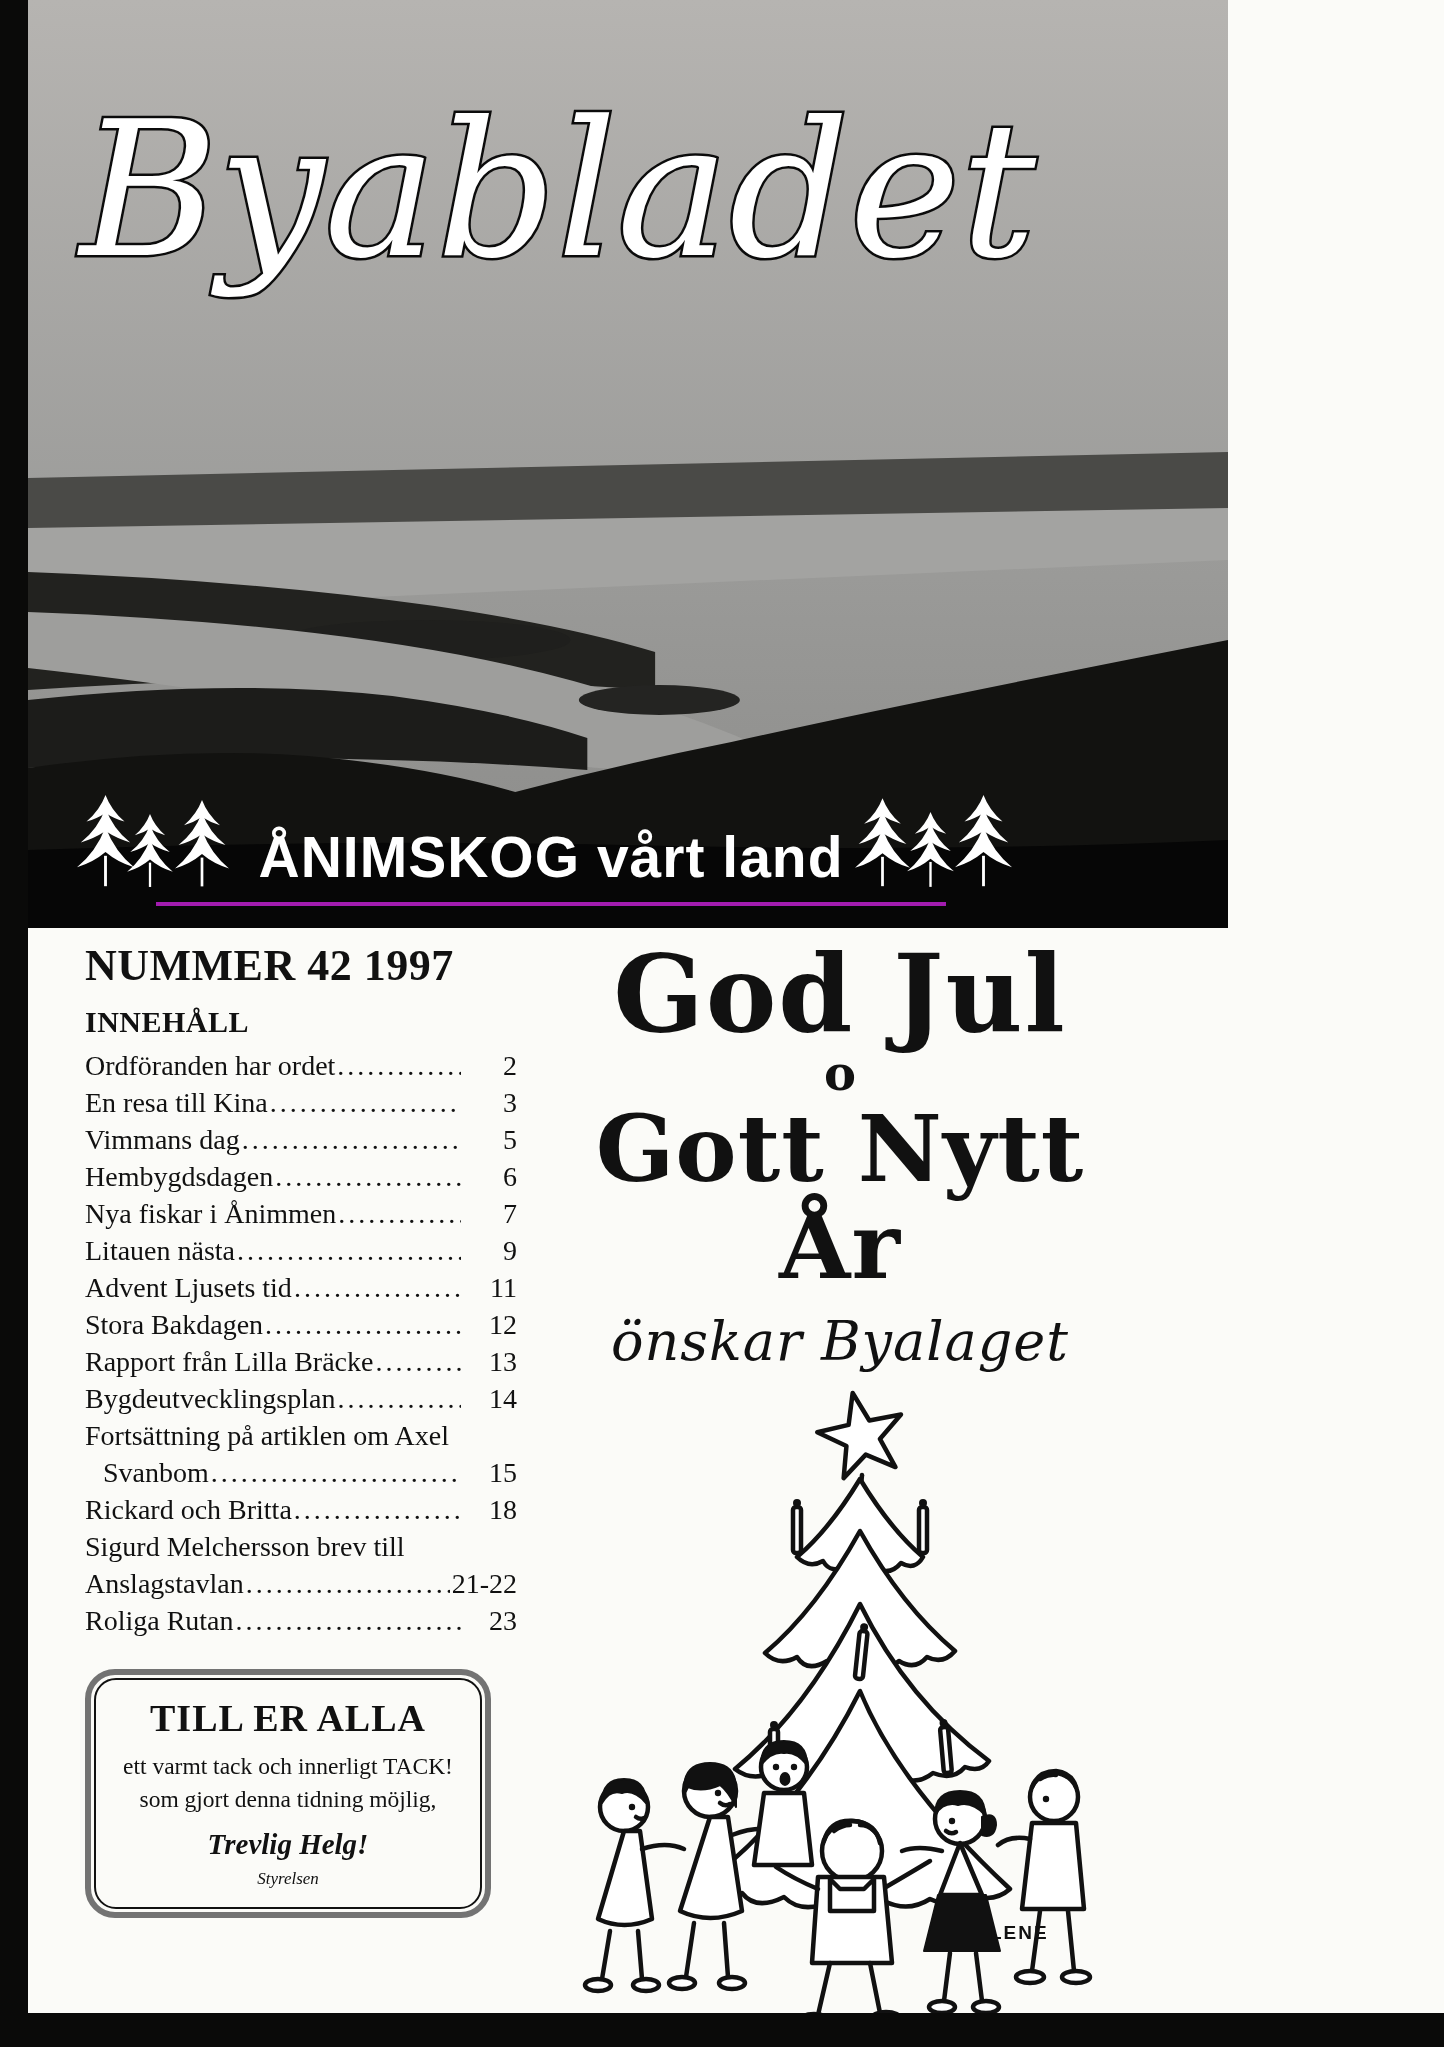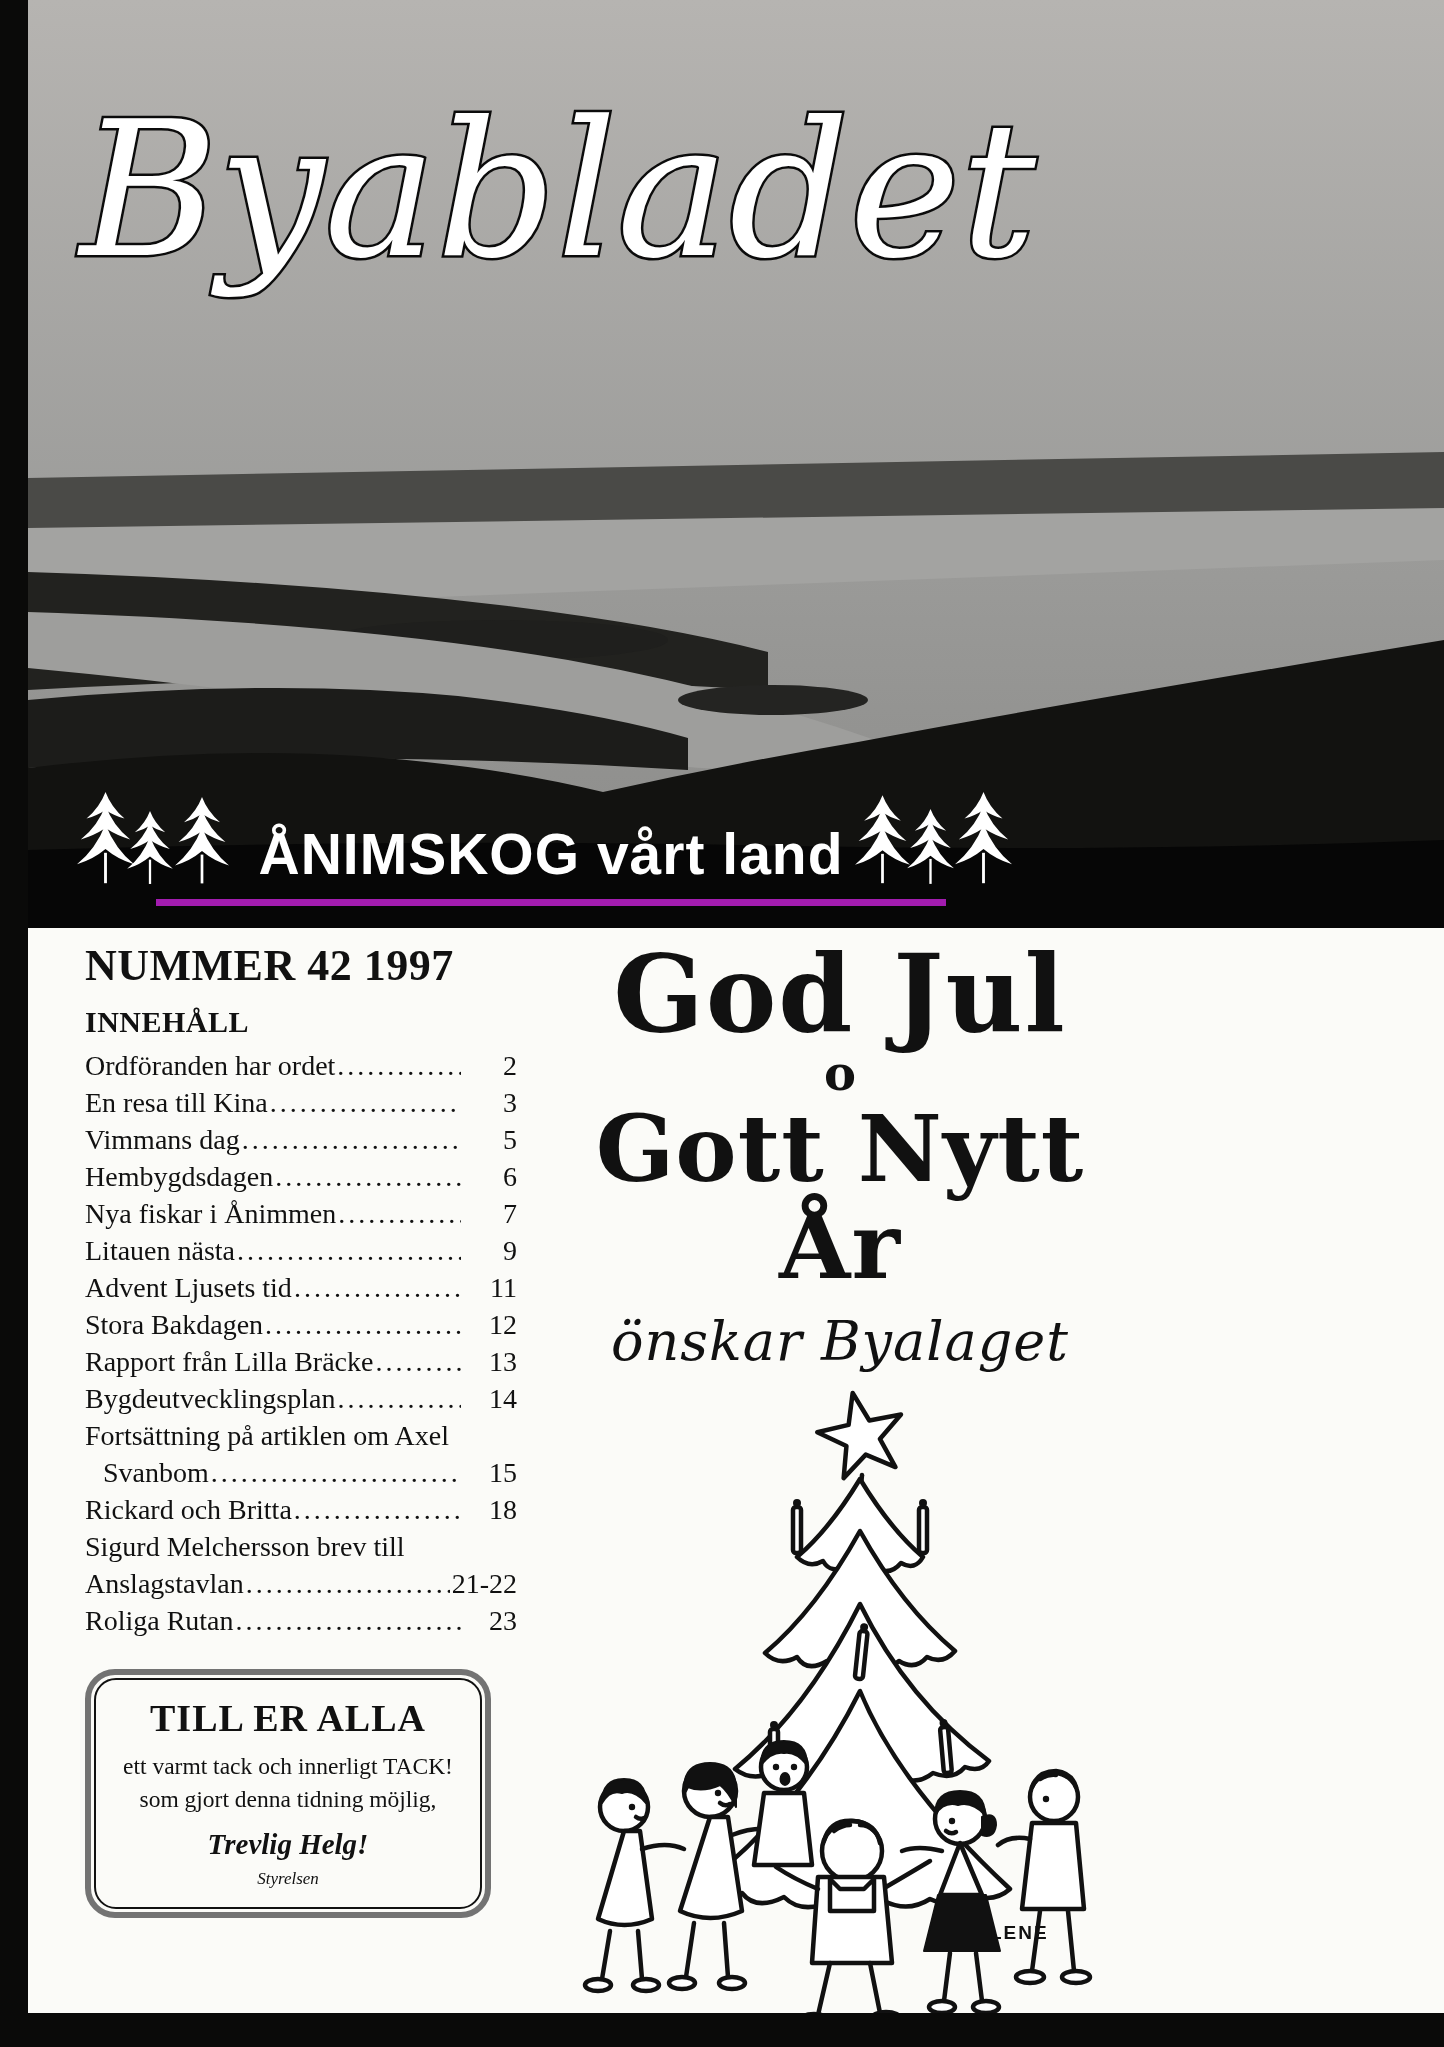--- a/index.html
+++ b/index.html
@@ -6,34 +6,34 @@
   body{
     width:1444px;height:2047px;position:relative;overflow:hidden;
     background:#fbfbf8;color:#111;
     font-family:"Liberation Serif","DejaVu Serif",serif;
     -webkit-font-smoothing:antialiased;
   }
   .binding-strip{position:absolute;left:0;top:0;width:28px;height:2047px;background:#0a0a09;}
   .bottom-bar{position:absolute;left:28px;right:0;top:2013px;height:34px;background:#0a0a09;}
 
   
-  .cover-photo{position:absolute;left:28px;top:0;width:1416px;height:928px;background:#8a8a88;}
+  .cover-photo{position:absolute;left:28px;top:0;width:1200px;height:928px;background:#8a8a88;}
   .cover-photo svg.landscape{position:absolute;inset:0;width:100%;height:100%;}
   .masthead-title-svg{position:absolute;left:90px;top:30px;width:880px;height:310px;overflow:visible;}
   .masthead-title-svg text{
     font-family:"DejaVu Serif","Liberation Serif",serif;
     font-style:italic;font-size:188px;
     fill:#fff;stroke:#0b0b0b;stroke-width:5px;paint-order:stroke;
   }
 
   
   .banner{
     position:absolute;left:128px;bottom:22px;width:790px;
     display:flex;align-items:flex-end;justify-content:center;gap:10px;
-    border-bottom:7px solid #a21caf;padding-bottom:12px;
+    border-bottom:4px solid #a21caf;padding-bottom:12px;
   }
   .banner .trees{width:170px;height:100px;flex:0 0 auto;}
   .banner-text{
     font-family:"Liberation Sans","DejaVu Sans",sans-serif;
     font-weight:bold;color:#fff;font-size:57px;line-height:1;
     letter-spacing:1px;white-space:nowrap;padding:0 2px 4px 2px;
   }
 
   
   .left-col{position:absolute;left:85px;top:940px;width:432px;}

